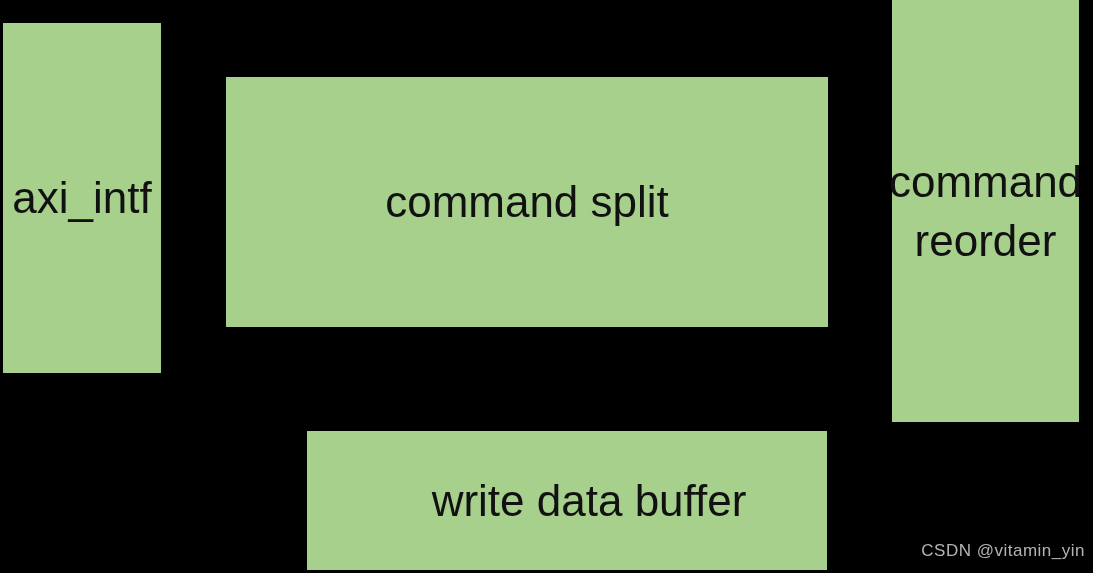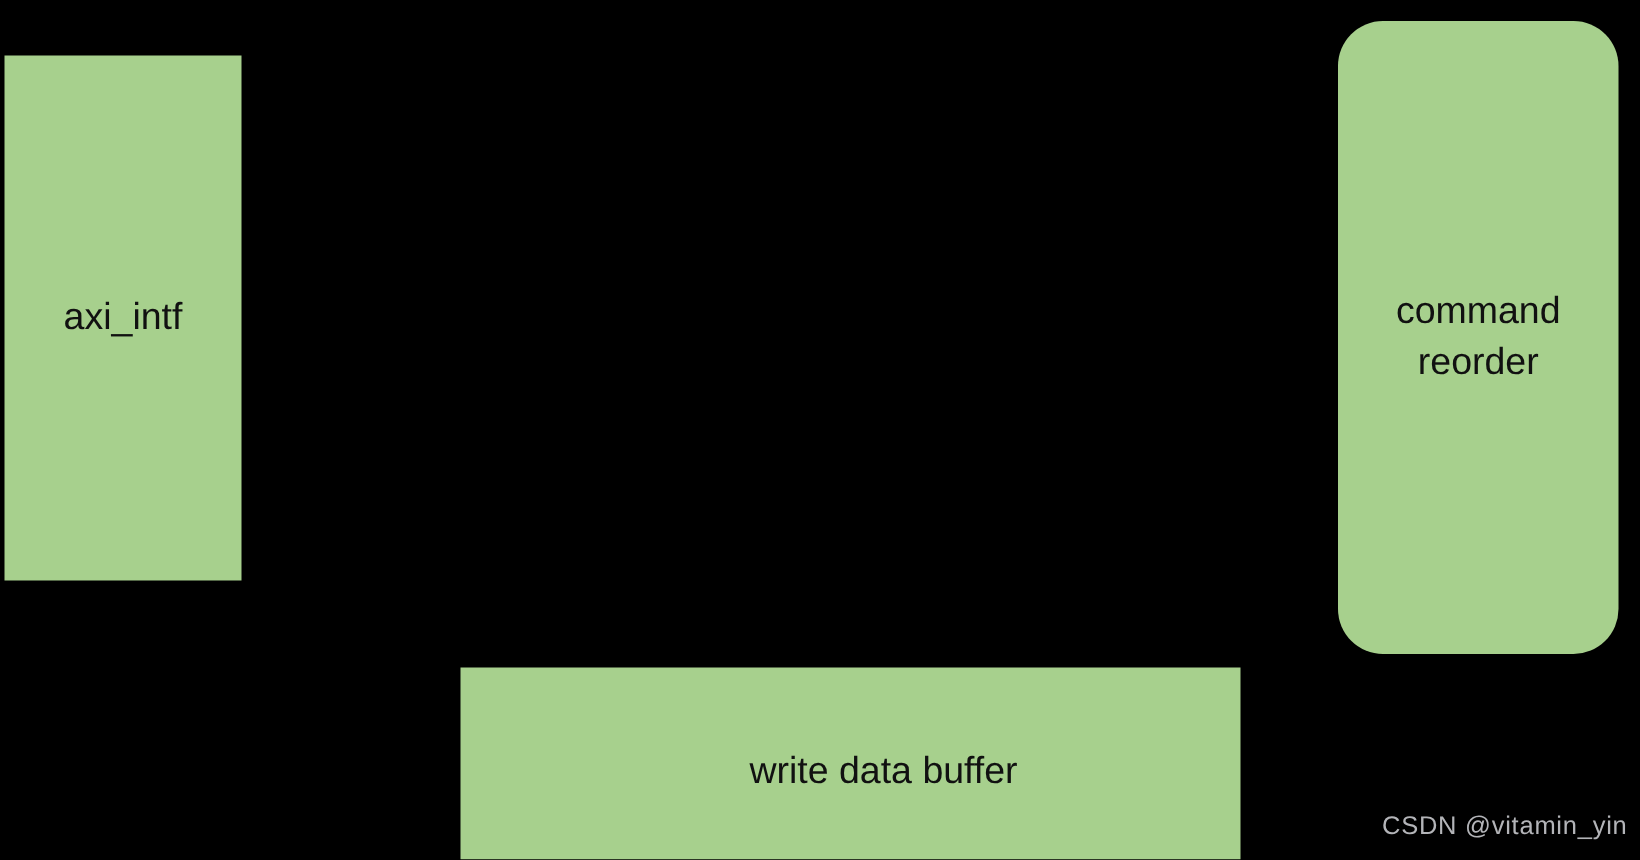--- a/index.html
+++ b/index.html
@@ -19,47 +19,49 @@
     font-family: "Liberation Sans", sans-serif;
   }
   .block {
     position: absolute;
     background: var(--box-fill);
     color: var(--box-text);
     display: flex;
     align-items: center;
     justify-content: center;
     text-align: center;
-    font-size: 25px;
+    font-size: 44px;
     line-height: 1.35;
-    margin-top: 14px;
   }
   .block-axi-intf        { left: 3px;   top: 23px;  width: 158px; height: 350px; }
   .block-command-split   { left: 226px; top: 77px;  width: 602px; height: 250px; }
-  .block-command-reorder { left: 892px; top: 0px;   width: 187px; height: 422px; padding: 0 14px; border-radius: 30px; }
+  .block-command-reorder { left: 892px; top: 0px;   width: 187px; height: 422px; padding: 0 14px; }
   .block-write-data-buffer { left: 307px; top: 431px; width: 520px; height: 139px; padding-left: 44px; }
   .watermark {
     position: absolute;
     top: 541px;
     right: 8px;
     color: var(--watermark-color);
     font-size: 17px;
     letter-spacing: 0.5px;
     white-space: nowrap;
   }
 </style>
 </head>
 <body>
 
 <div class="canvas">
 
   <div class="block block-axi-intf">
     <span>axi_intf</span>
   </div>
 
+  <div class="block block-command-split">
+    <span>command split</span>
+  </div>
 
   <div class="block block-command-reorder">
     <span>command reorder</span>
   </div>
 
   <div class="block block-write-data-buffer">
     <span>write data buffer</span>
   </div>
 
   <div class="watermark">CSDN @vitamin_yin</div>

